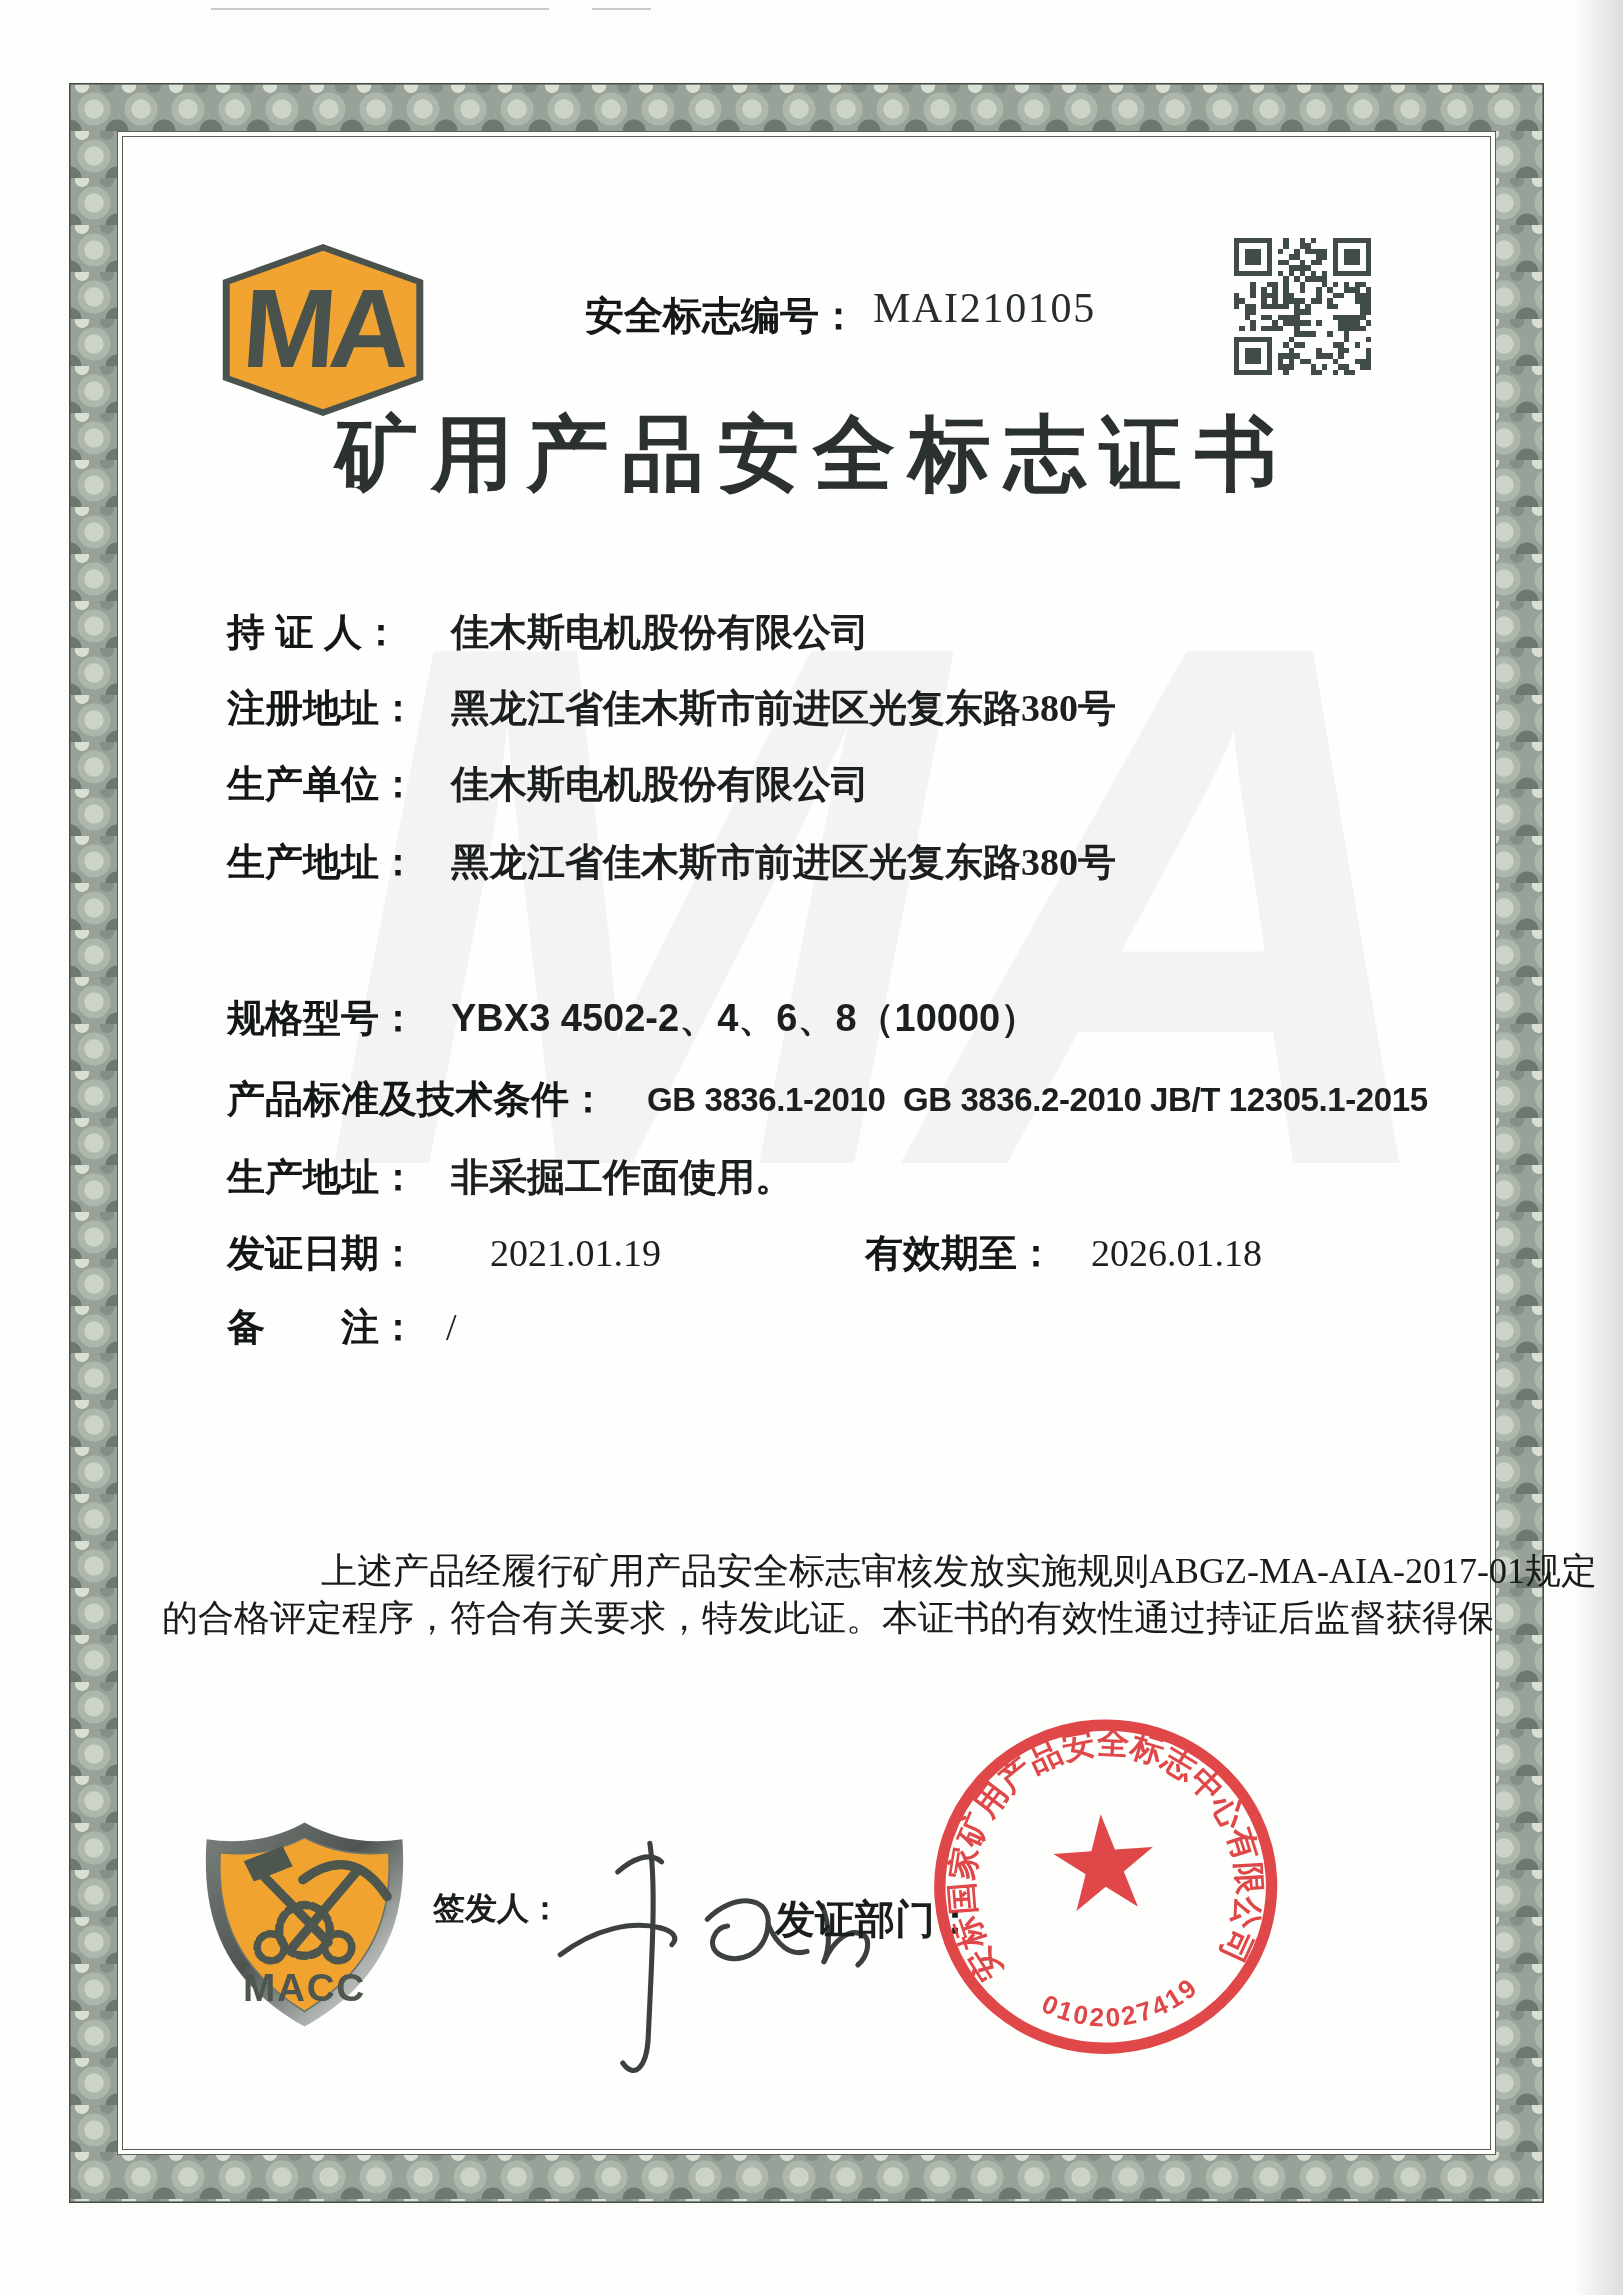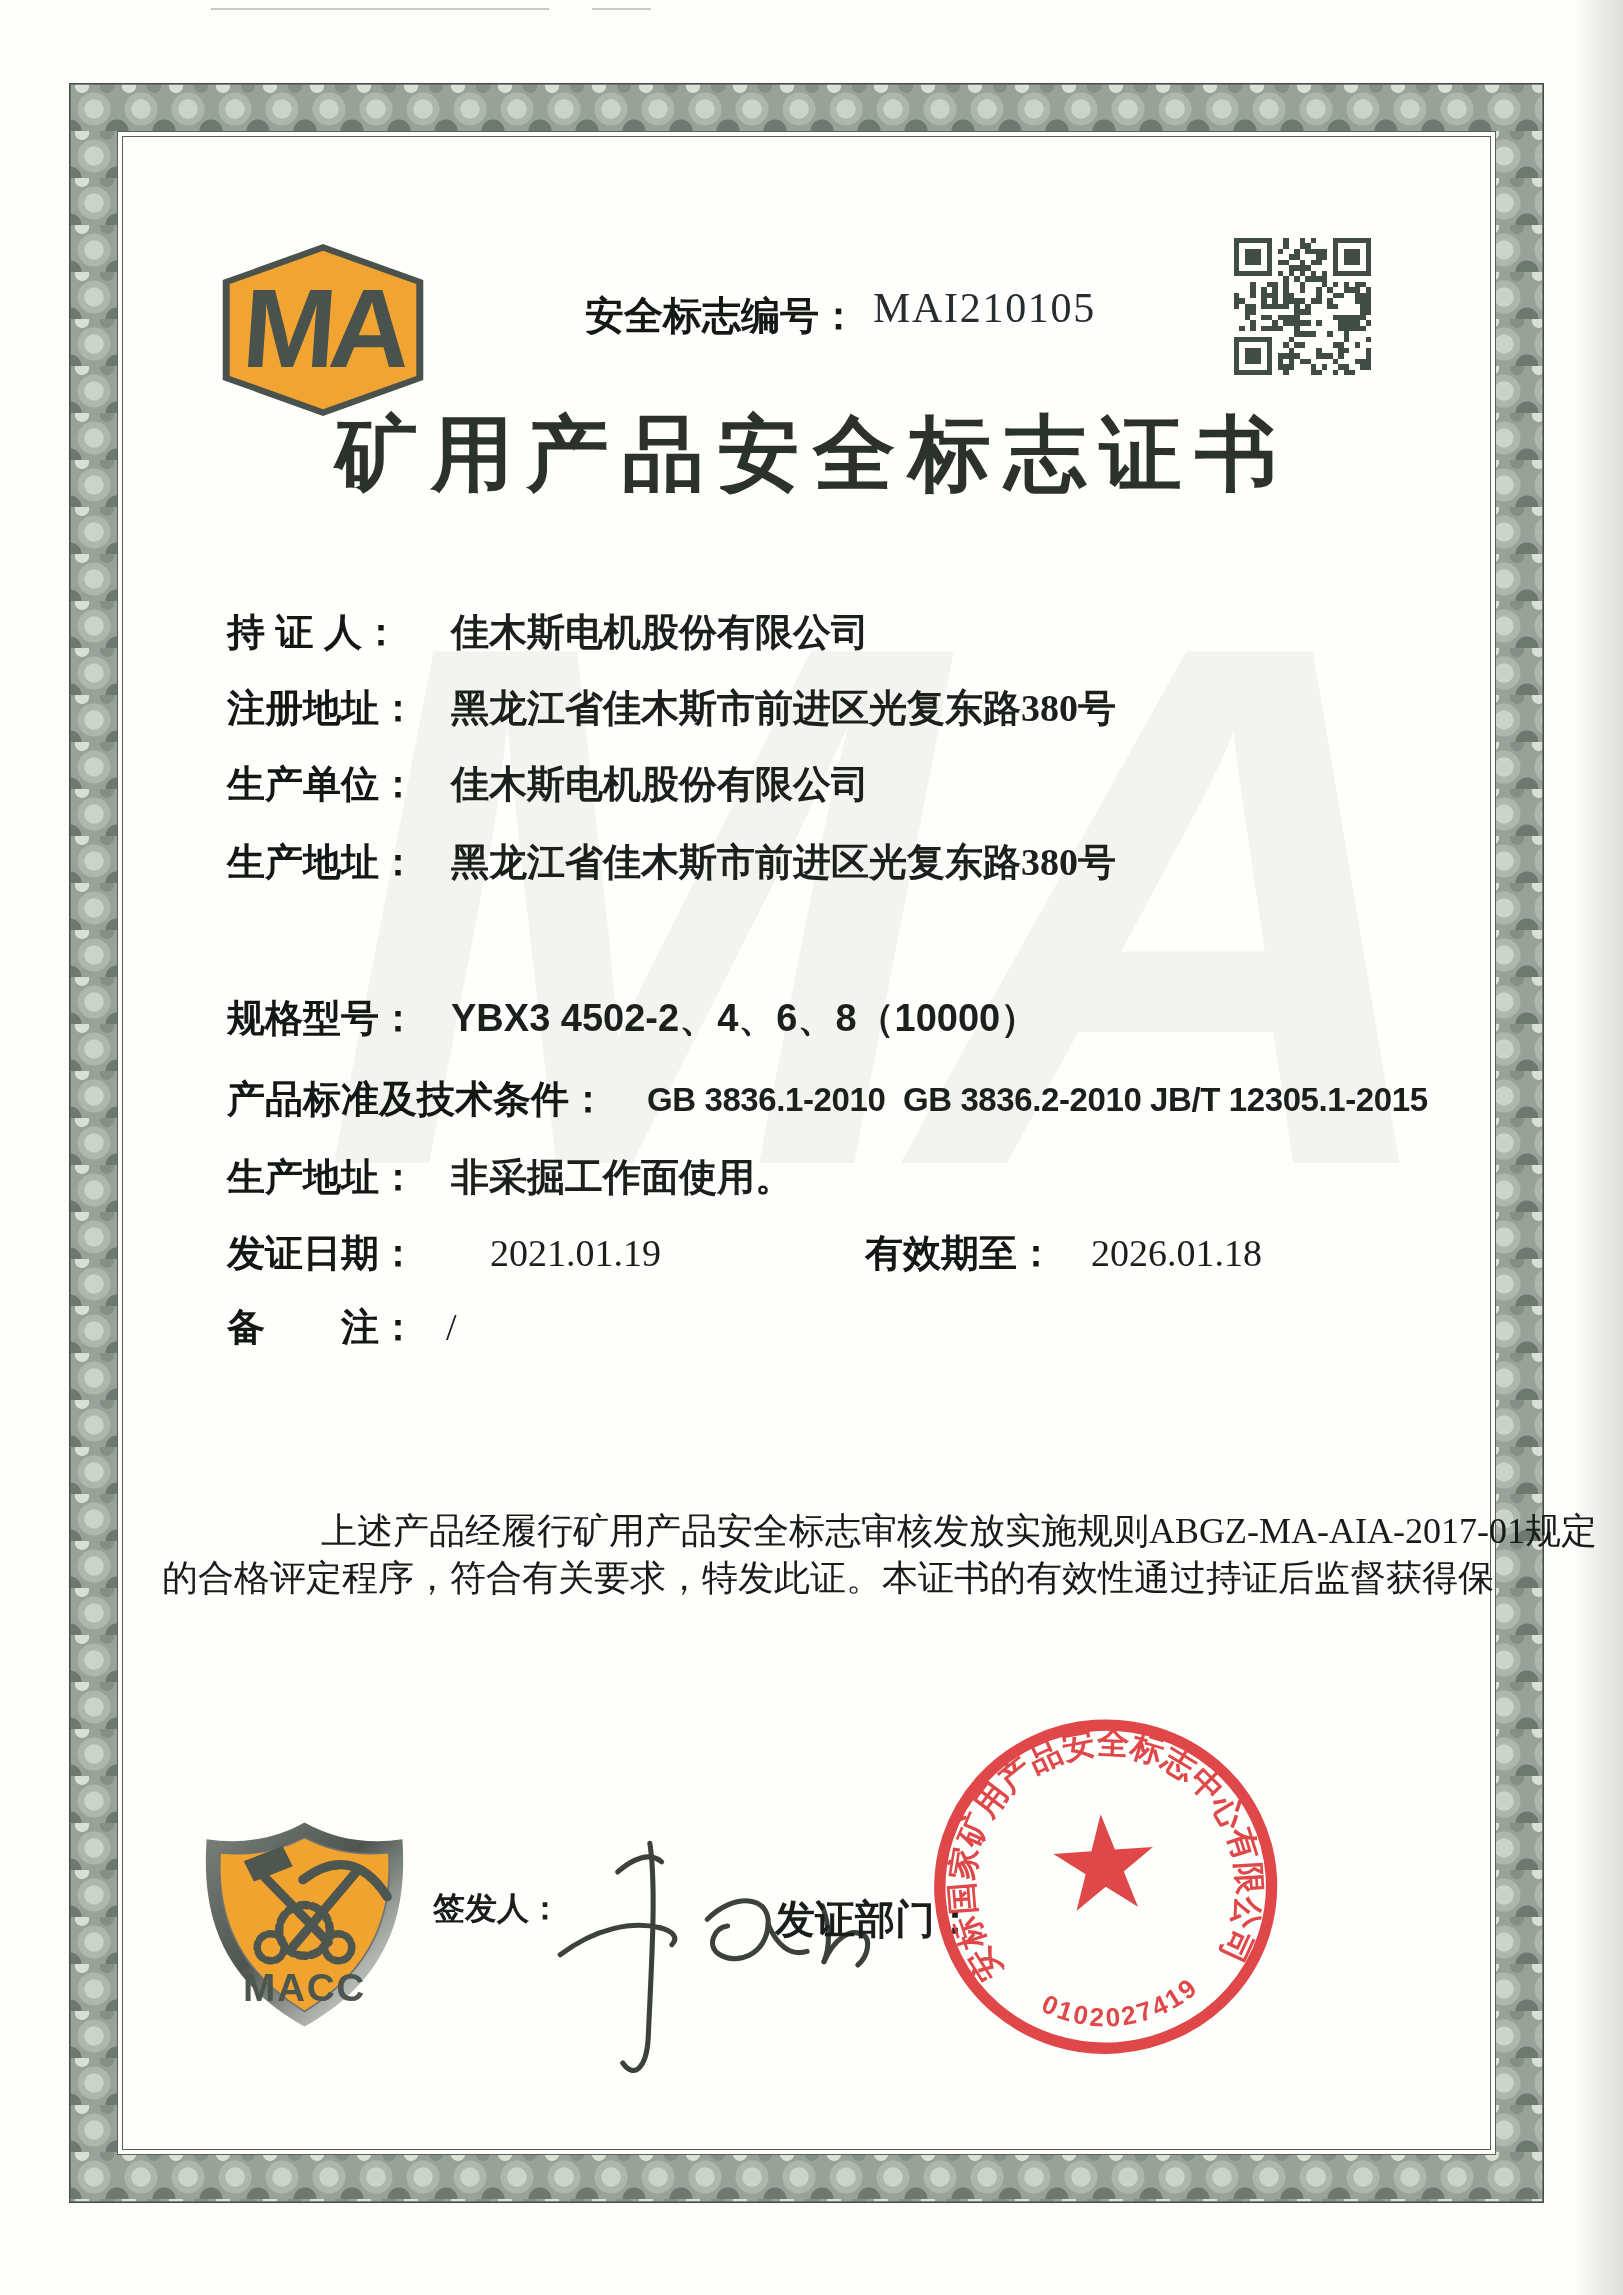--- a/index.html
+++ b/index.html
@@ -77,21 +77,21 @@
     font-weight:bold;letter-spacing:-0.4px;}
   .val-date{position:absolute;left:442px;font-family:"Liberation Serif",serif;color:#1c201d;margin-left:48px;}
   .lab2{position:absolute;left:865px;font-weight:bold;color:#141815;}
   .val-date2{position:absolute;left:1091px;font-family:"Liberation Serif",serif;color:#1c201d;}
   .val-remark{position:absolute;left:446px;font-family:"Liberation Serif",serif;color:#1c201d;}
 
   
   .para{position:absolute;left:162px;top:1508px;width:1316px;font-size:36px;color:#181c19;
     font-family:"Liberation Serif",serif;}
   .pline{height:47px;line-height:47px;white-space:nowrap;}
-  .pline.indent{padding-left:159px;}
+  .pline.indent{padding-left:159px;margin-top:40px;}
 
   
   .macc{position:absolute;left:201px;top:1819px;width:207px;height:211px;}
   .signer-label{position:absolute;left:433px;top:1887px;font-size:32px;font-weight:bold;color:#1a1e1b;}
   .signature{position:absolute;left:523px;top:1828px;width:372px;height:279px;}
   .dept-label{position:absolute;left:775px;top:1892px;font-size:40px;font-weight:bold;color:#1a1e1b;}
   .stamp{position:absolute;left:927px;top:1716px;width:358px;height:350px;
     transform:rotate(-4deg);opacity:.93;}
 </style>
 </head>

